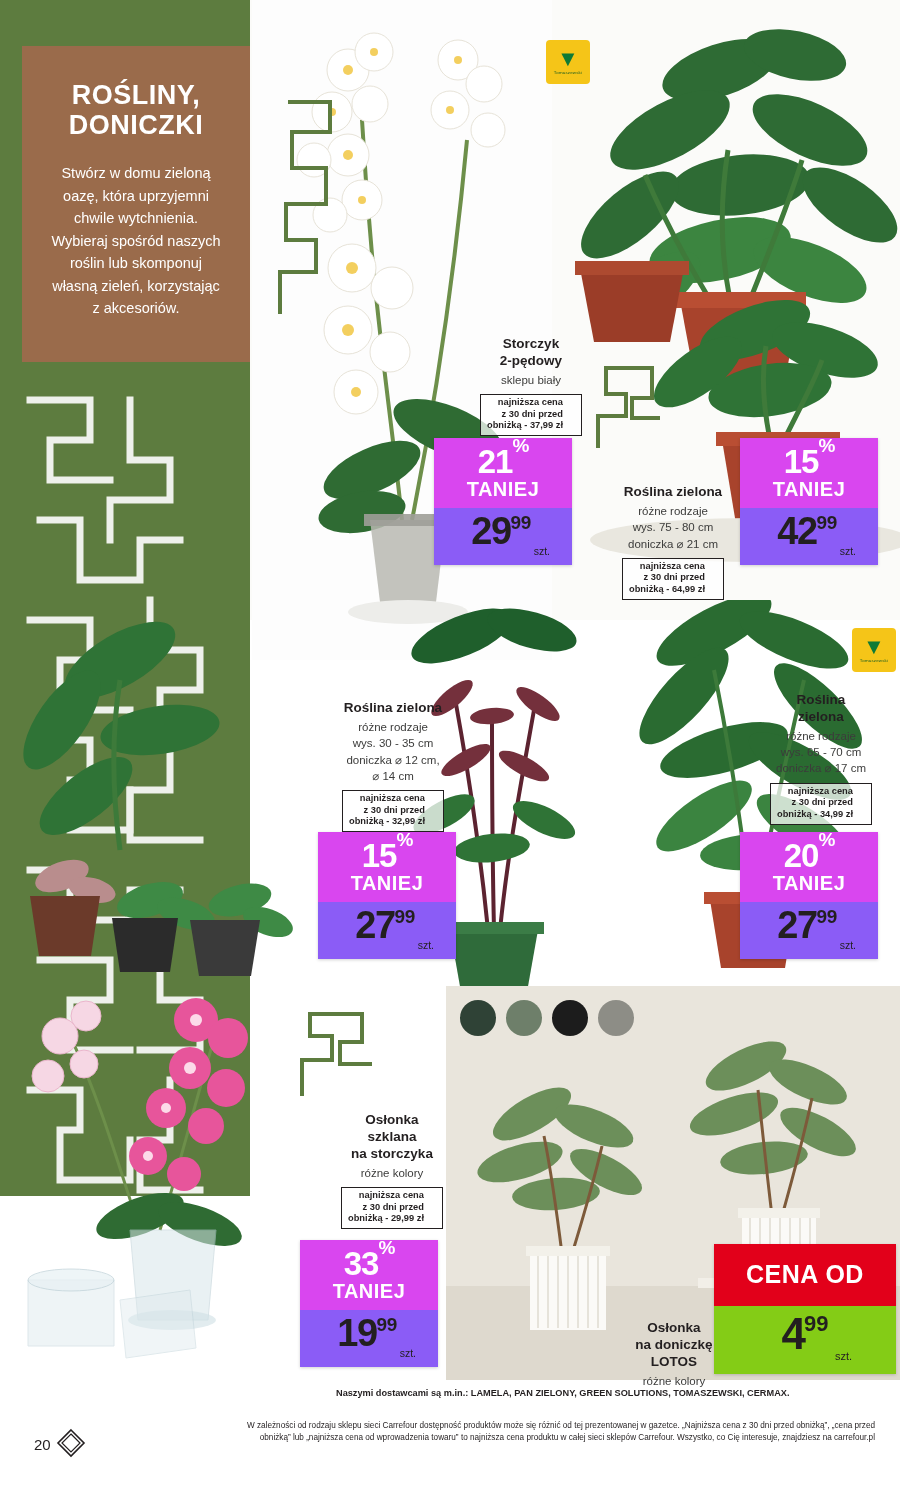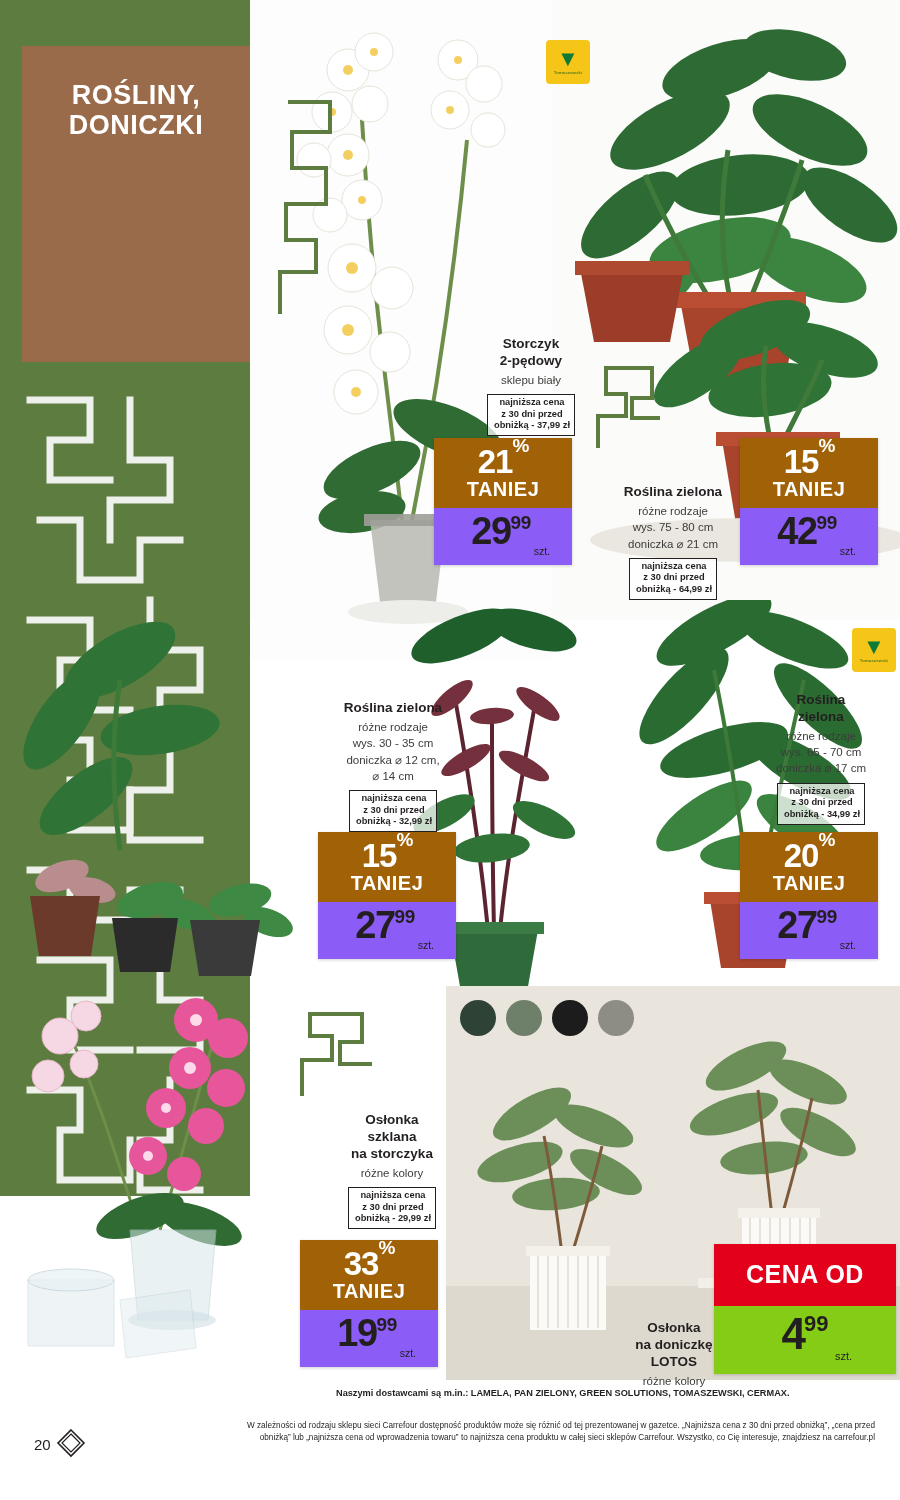--- a/index.html
+++ b/index.html
@@ -72,36 +72,36 @@
   .prod-text { position: absolute; color: #231f20; }
   .prod-text .name {
     font-weight: bold; font-size: 13.5px; line-height: 1.25; color: #231f20;
   }
   .prod-text .desc {
     font-size: 11.5px; line-height: 1.42; color: #3c3c3b; margin-top: 2px;
   }
   .lowest-price {
     border: 1.3px solid #231f20;
     display: inline-block;
-    padding: 2px 4px 3px 6px;
+    padding: 2px 18px 3px 6px;
     font-size: 9.3px; line-height: 1.25; font-weight: bold;
     color: #231f20;
     margin-top: 6px;
-    text-align: center;
+    text-align: right;
     background: rgba(255,255,255,0.75);
   }
 
   
   .price-flag {
     position: absolute;
     width: 138px;
     box-shadow: 0 1px 3px rgba(0,0,0,0.18);
   }
   .price-flag .top {
-    background: #a16207; color: #fff;
+    background: #d946ef; color: #fff;
     text-align: center;
     padding: 8px 4px 9px 4px;
   }
   .price-flag .pct {
     font-size: 33px; font-weight: bold; line-height: 0.95; letter-spacing: -1px;
   }
   .price-flag .pct sup { font-size: 19px; top: -0.45em; position: relative; }
   .price-flag .taniej {
     font-size: 20px; font-weight: bold; line-height: 1; letter-spacing: 0.5px;
     margin-top: 2px;
@@ -195,20 +195,21 @@
         <path d="M40 1350 h60 v40"></path>
         <path d="M150 1350 h60"></path>
       </g>
     </svg>
 
     <div class="brown-box">
       <h1>
         <span>ROŚLINY,</span><br>
         <span>DONICZKI</span>
       </h1>
+      <p>Stwórz w domu zieloną oazę, która uprzyjemni chwile wytchnienia. Wybieraj spośród naszych roślin lub skomponuj własną zieleń, korzystając z akcesoriów.</p>
     </div>
   </div>
 
   <div class="photo photo-top-right bg-soft">
     <svg viewBox="0 0 650 620" width="650" height="620" preserveAspectRatio="none">
       <rect width="650" height="620" fill="#fbfbf9"></rect>
 
       <g fill="#2e6b34">
         <ellipse cx="470" cy="70" rx="60" ry="26" transform="rotate(-18 470 70)"></ellipse>
         <ellipse cx="545" cy="55" rx="52" ry="24" transform="rotate(12 545 55)"></ellipse>

